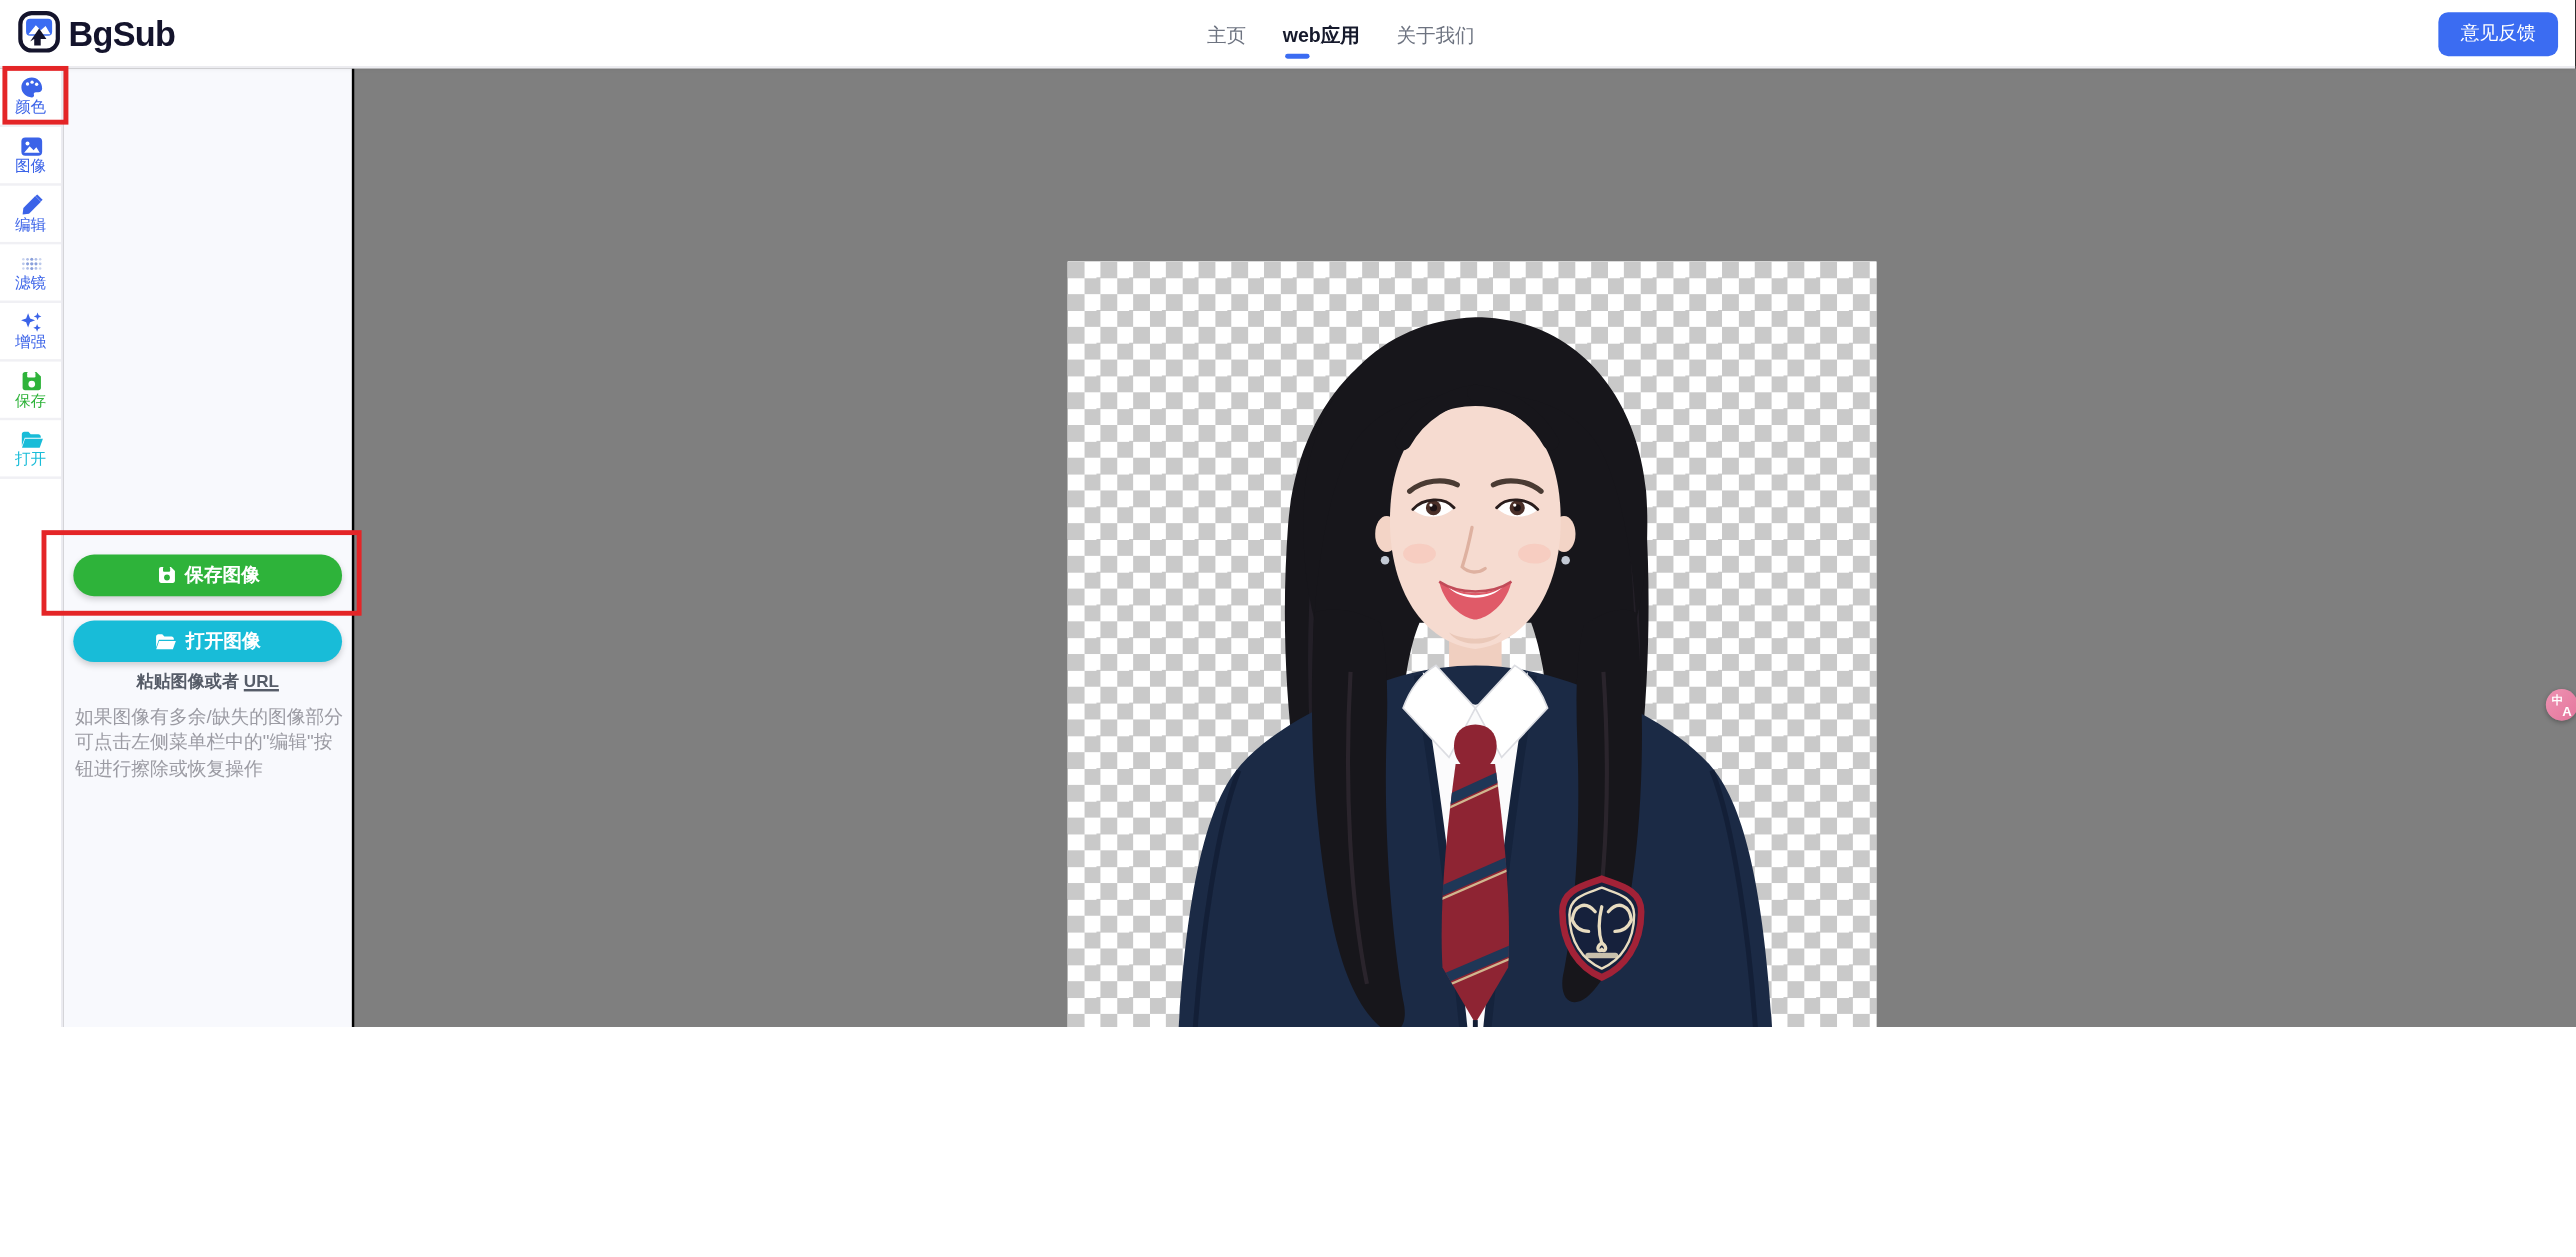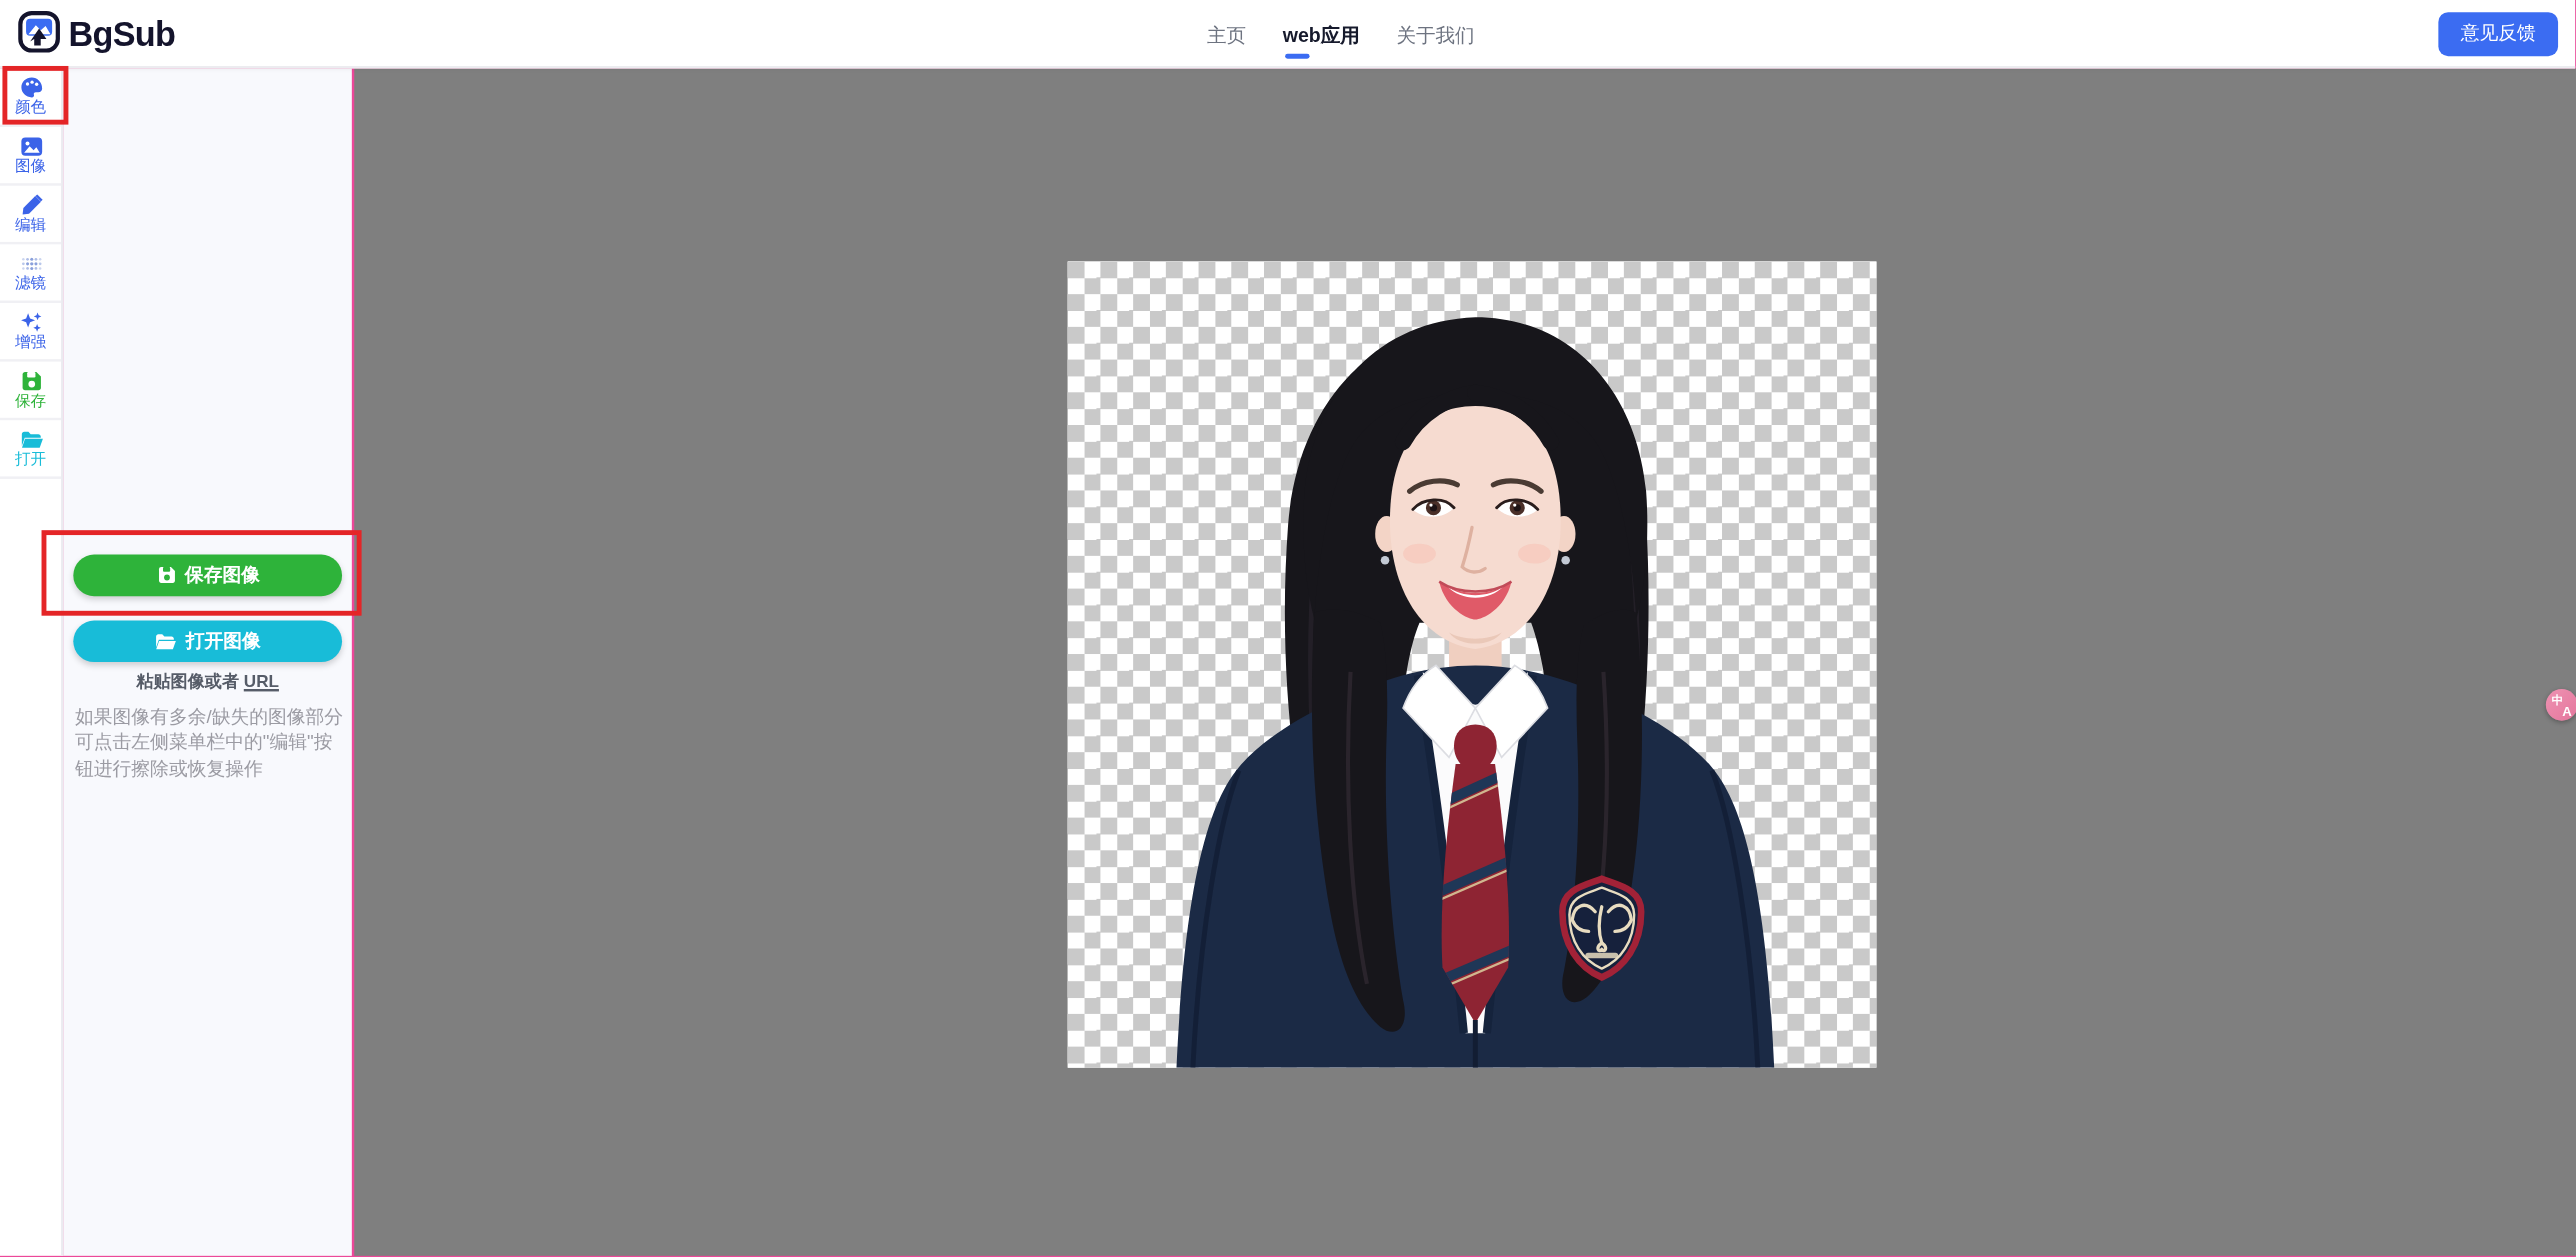--- a/index.html
+++ b/index.html
@@ -1,17 +1,17 @@
 <!DOCTYPE html>
 <html style="font-size:10.8px"><head>
 <meta charset="utf-8">
 <style>
   *{box-sizing:border-box;margin:0;padding:0}
   html,body{margin:0;background:#fff}
-  #stage{position:relative;width:2576px;height:1257px;overflow:hidden;background:#ec4899}
+  #stage{position:relative;width:2576px;height:1027px;overflow:hidden;background:#000000}
   #app{position:absolute;left:0;top:0;width:1054px;height:515px;
        transform:scale(2.443239);transform-origin:0 0;
        font-family:"Liberation Sans","DejaVu Sans",sans-serif}
 
   
   .header{position:absolute;left:0;top:0;width:1054px;height:28px;background:#fff;
           border-bottom:0.7px solid #ececf0;box-shadow:0 0.7px 2px rgba(0,0,0,.06);z-index:10}
   .logo{position:absolute;left:6.7px;top:4.7px;display:flex;align-items:center;gap:3.4px;height:19px}
   .logo-text{font-size:14px;font-weight:800;color:#14142c;letter-spacing:-0.3px}
   .nav{position:absolute;left:494px;top:0;height:28px;display:flex;align-items:center;gap:15px}

